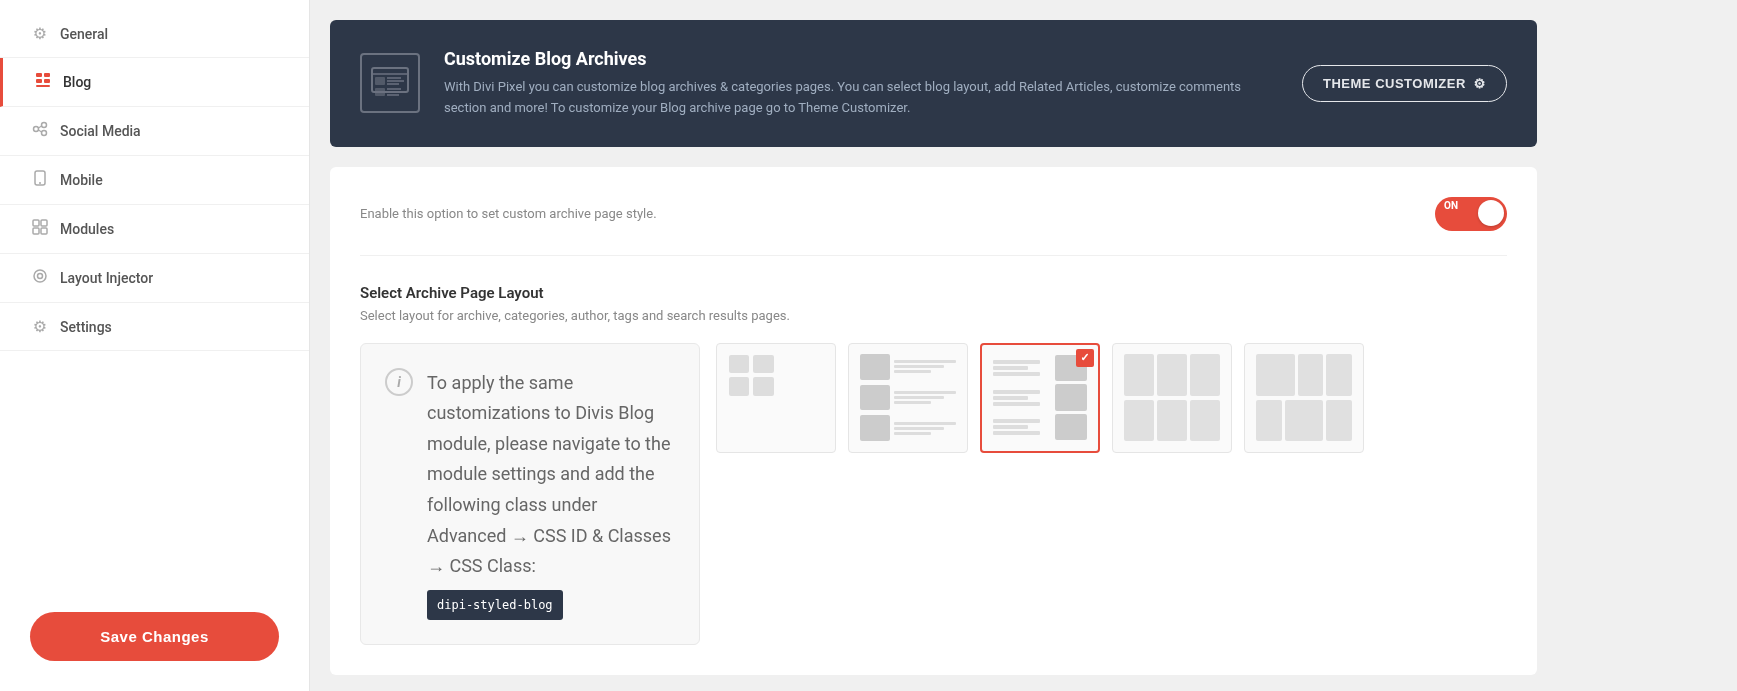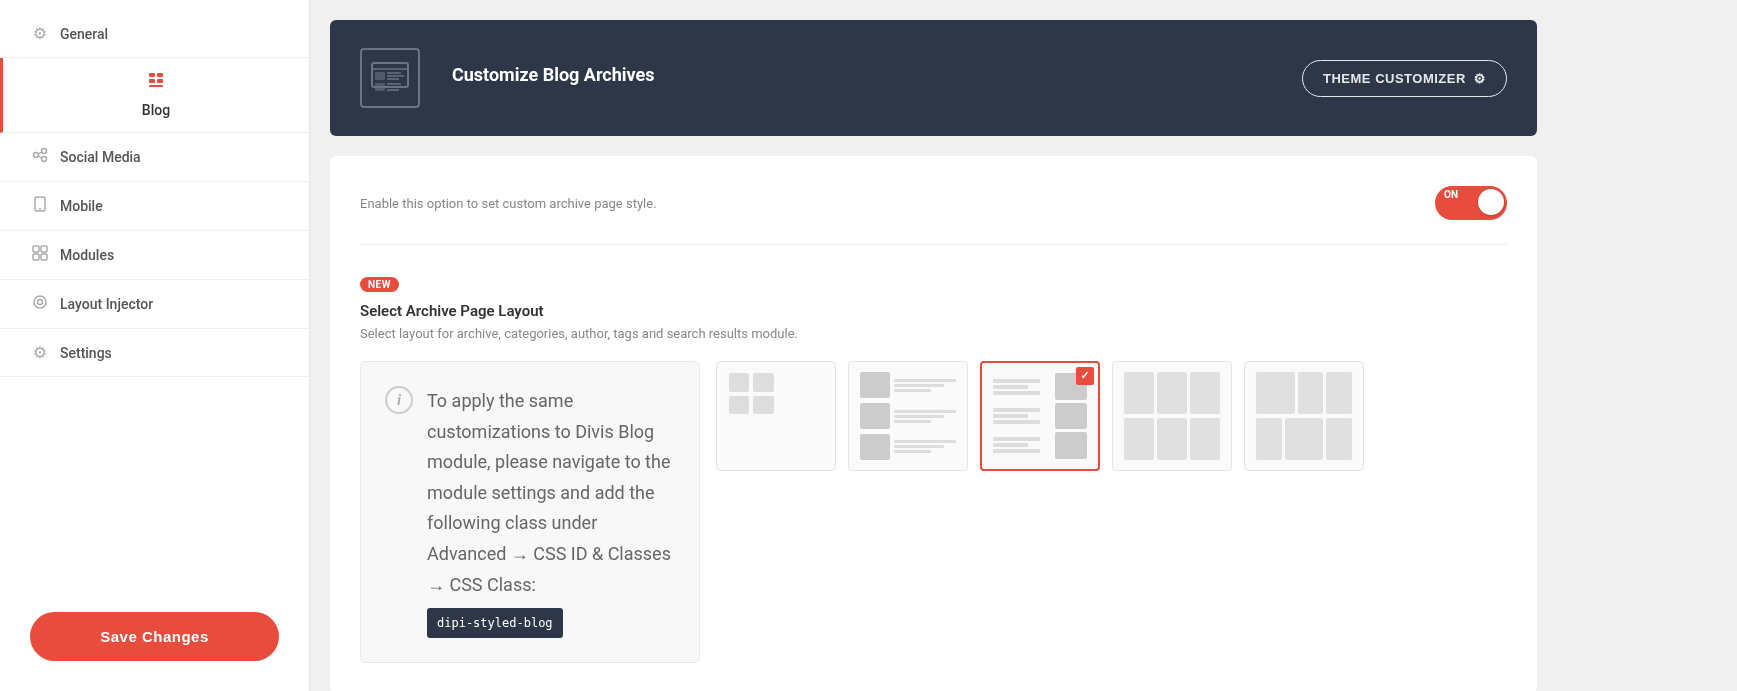--- a/index.html
+++ b/index.html
@@ -32,21 +32,20 @@
       color: #555;
       font-size: 14px;
       font-weight: 500;
       position: relative;
     }
 
     .sidebar-item.active {
       background: #fff;
       color: #333;
       border-left: 3px solid #e74c3c;
-      flex-direction: column;
     }
 
     .sidebar-item.active .sidebar-icon { color: #e74c3c; }
 
     .sidebar-icon {
       font-size: 16px;
       color: #aaa;
       width: 20px;
       text-align: center;
     }
@@ -77,21 +76,21 @@
       background: #f0f0f0;
     }
 
     
     .banner {
       background: #2d3748;
       border-radius: 6px;
       padding: 28px 30px;
       display: flex;
       align-items: center;
-      gap: 32px;
+      gap: 24px;
       margin-bottom: 20px;
     }
 
     .banner-icon {
       width: 60px;
       height: 60px;
       border: 2px solid #6b7280;
       border-radius: 4px;
       display: flex;
       align-items: center;
@@ -442,20 +441,21 @@
         <line x1="16" y1="14" x2="33" y2="14" stroke="#6b7280" stroke-width="1.5"></line>
         <line x1="16" y1="17" x2="28" y2="17" stroke="#6b7280" stroke-width="1.5"></line>
         <rect x="4" y="21" width="10" height="8" rx="1" fill="#6b7280" opacity="0.6"></rect>
         <line x1="16" y1="22" x2="30" y2="22" stroke="#6b7280" stroke-width="1.5"></line>
         <line x1="16" y1="25" x2="33" y2="25" stroke="#6b7280" stroke-width="1.5"></line>
         <line x1="16" y1="28" x2="28" y2="28" stroke="#6b7280" stroke-width="1.5"></line>
       </svg>
     </div>
     <div class="banner-text">
       <div class="banner-title">Customize Blog Archives</div>
+      <div class="banner-desc">With Divi Pixel you can customize blog archives &amp; categories pages. You can select blog layout, add Related Articles, customize comments section and more! To customize your Blog archive page go to Theme Customizer.</div>
     </div>
     <button class="theme-customizer-btn">
       <span>THEME CUSTOMIZER</span>
       <span>⚙</span>
     </button>
   </div>
 
   <div class="settings-card">
 
     <div class="toggle-row">
@@ -465,25 +465,22 @@
       <label class="toggle-switch">
         <input type="checkbox" checked="" style="">
         <div class="toggle-track">
           <span class="toggle-label-on">ON</span>
           <div class="toggle-thumb"></div>
         </div>
       </label>
     </div>
 
     <div>
-      <div style="margin-bottom:10px;">
-        <span class="new-badge">NEW</span>
-      </div>
       <div class="layout-title">Select Archive Page Layout</div>
-      <div class="layout-desc">Select layout for archive, categories, author, tags and search results module.</div>
+      <div class="layout-desc">Select layout for archive, categories, author, tags and search results pages.</div>
 
       <div class="layout-grid" style="margin-top: 20px;">
 
         <div class="info-box">
           <div class="info-icon">i</div>
           <div>
             <div class="info-text">To apply the same customizations to Divis Blog module, please navigate to the module settings and add the following class under Advanced → CSS ID &amp; Classes → CSS Class:</div>
             <div class="css-class-badge">dipi-styled-blog</div>
           </div>
         </div>

